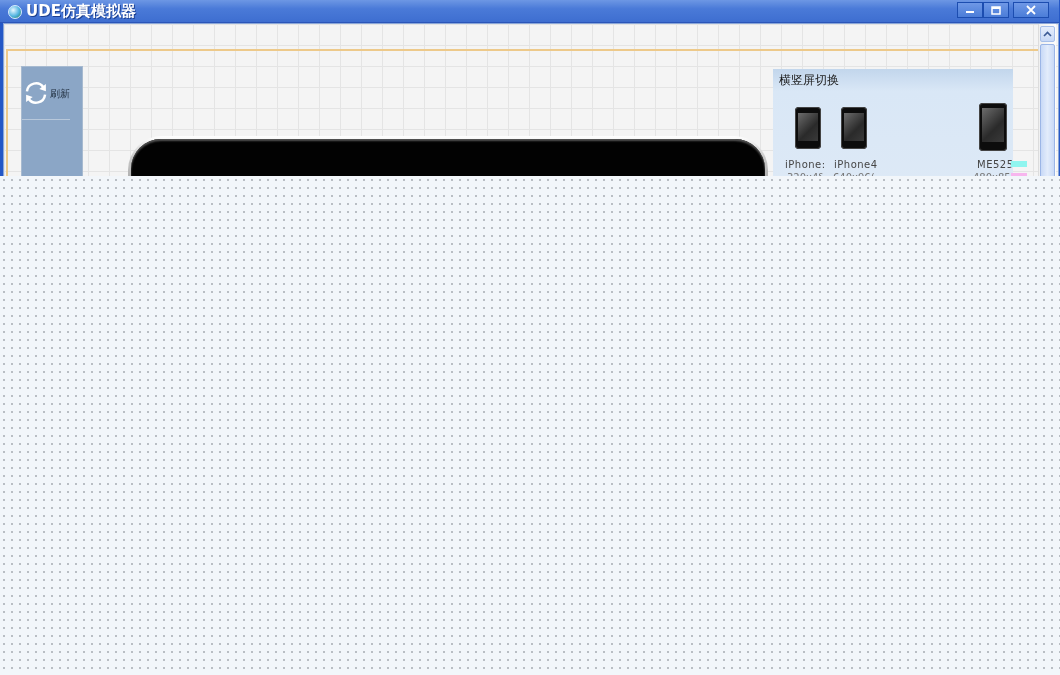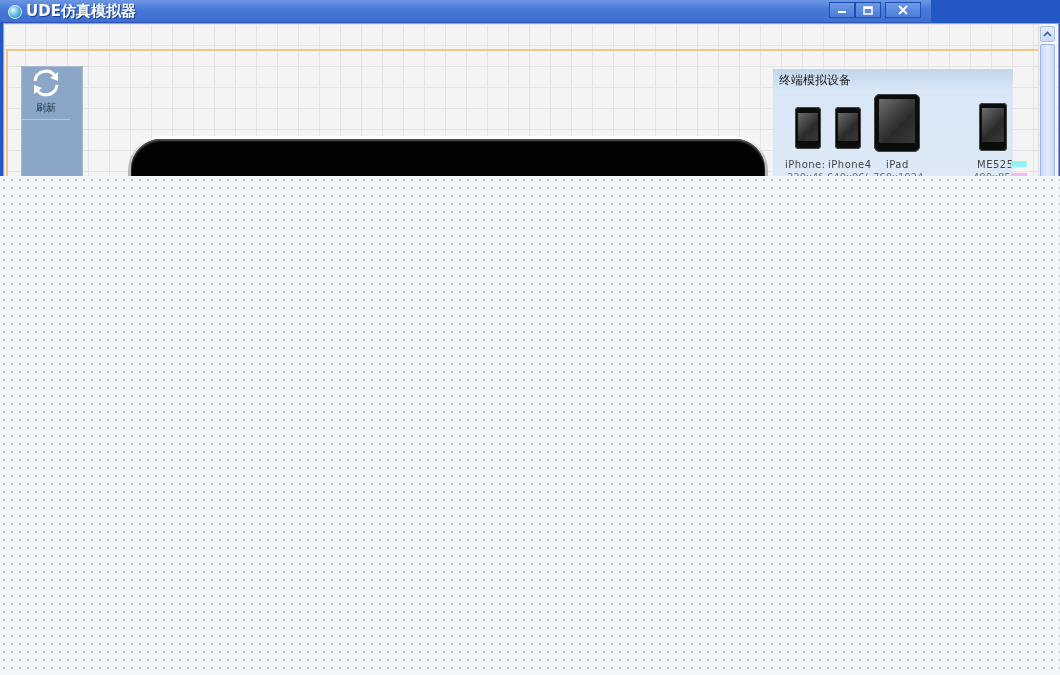--- a/index.html
+++ b/index.html
@@ -8,21 +8,21 @@
     font-family:"DejaVu Sans", sans-serif;
     background-color:#f2f6fa;
     background-image: radial-gradient(circle, #b9bec4 0.8px, transparent 1.2px);
     background-size:8px 8px;
   }
   .window {
     position:absolute; left:0; top:0; width:1060px; height:176px; overflow:hidden;
     background:#2457c6;
   }
   .titlebar {
-    position:absolute; left:0; top:0; width:931px; height:22px;
+    position:absolute; left:0; top:0; width:1059px; height:22px;
     background:linear-gradient(#6d97e4, #4a7ad8 40%, #3e6ed0);
     border-bottom:1px solid #2b55b8;
     text-decoration:underline;
   }
   .title-icon {
     position:absolute; left:8px; top:5px; width:12px; height:12px; border-radius:50%;
     background:radial-gradient(circle at 35% 35%, #e9f7ff, #4fb3e0 55%, #2d7a3c);
     border:1px solid #d7ecff;
   }
   .title-text {
@@ -65,21 +65,21 @@
   }
   .scroll-thumb {
     position:absolute; left:1px; top:20px; width:15px; height:140px; border:1px solid #9bb5e6;
     background:linear-gradient(90deg,#c8d9f7,#e3ecfb,#c8d9f7); border-radius:2px; box-sizing:border-box;
   }
   .tool-panel {
     position:absolute; left:17px; top:42px; width:60px; height:120px;
     background:#8ba6c6; border:1px solid #a7bad0;
   }
   .tool-btn {
-    position:absolute; left:0; width:48px; height:52px; display:flex; flex-direction:column;
+    position:absolute; left:0; width:48px; height:52px; display:flex; 
     align-items:center; justify-content:flex-start; cursor:pointer;
   }
   .tool-btn.refresh { top:0; border-bottom:1px solid #b8c8db; }
   .tool-btn.rotate { top:53px; }
   .tool-label { font-size:10px; color:#1c2a3a; margin-top:2px; white-space:nowrap; }
   .phone-frame {
     position:absolute; left:124px; top:112px; width:640px; height:70px;
     border-radius:34px 34px 0 0;
     background:linear-gradient(#ffffff,#c9c9c9 30%, #8a8a8a);
     padding:3px 3px 0 3px; box-sizing:border-box;
@@ -146,45 +146,38 @@
         </svg>
         <span class="tool-label">刷新</span>
       </div>
     </div>
 
     <div class="phone-frame">
       <div class="phone-screen"></div>
     </div>
 
     <div class="device-panel">
-      <span class="device-title">终端模拟设备</span>
+      <span class="device-title">横竖屏切换</span>
 
       <div class="device" style="left:12px; top:0; width:46px; height:110px;">
         <div class="dev-shape" style="position:absolute; left:10px; top:38px; width:26px; height:42px;">
           <div class="dev-screen" style="left:3px; top:6px; width:20px; height:28px;"></div>
         </div>
         <span class="dev-label" style="left:0; top:90px;">iPhone:</span>
         <span class="dev-sub" style="left:2px; top:103px;">320x4§</span>
       </div>
 
-      <div class="device" style="left:52px; top:0; width:46px; height:110px;">
+      <div class="device" style="left:58px; top:0; width:46px; height:110px;">
         <div class="dev-shape" style="position:absolute; left:10px; top:38px; width:26px; height:42px;">
           <div class="dev-screen" style="left:3px; top:6px; width:20px; height:28px;"></div>
         </div>
         <span class="dev-label" style="left:3px; top:90px;">iPhone4</span>
         <span class="dev-sub" style="left:2px; top:103px;">640x96(</span>
       </div>
 
-      <div class="device" style="left:100px; top:0; width:50px; height:110px;">
-        <div class="dev-shape" style="position:absolute; left:1px; top:25px; width:46px; height:58px; border-radius:6px;">
-          <div class="dev-screen" style="left:5px; top:5px; width:36px; height:44px;"></div>
-        </div>
-        <span class="dev-label" style="left:13px; top:90px;">iPad</span>
-        <span class="dev-sub" style="left:0; top:103px;">768x1024</span>
-      </div>
 
 
       <div class="device" style="left:196px; top:0; width:46px; height:110px;">
         <div class="dev-shape" style="position:absolute; left:10px; top:34px; width:28px; height:48px;">
           <div class="dev-screen" style="left:3px; top:5px; width:22px; height:34px;"></div>
         </div>
         <span class="dev-label" style="left:8px; top:90px;">ME525</span>
         <span class="dev-sub" style="left:4px; top:103px;">480x854</span>
       </div>
 

